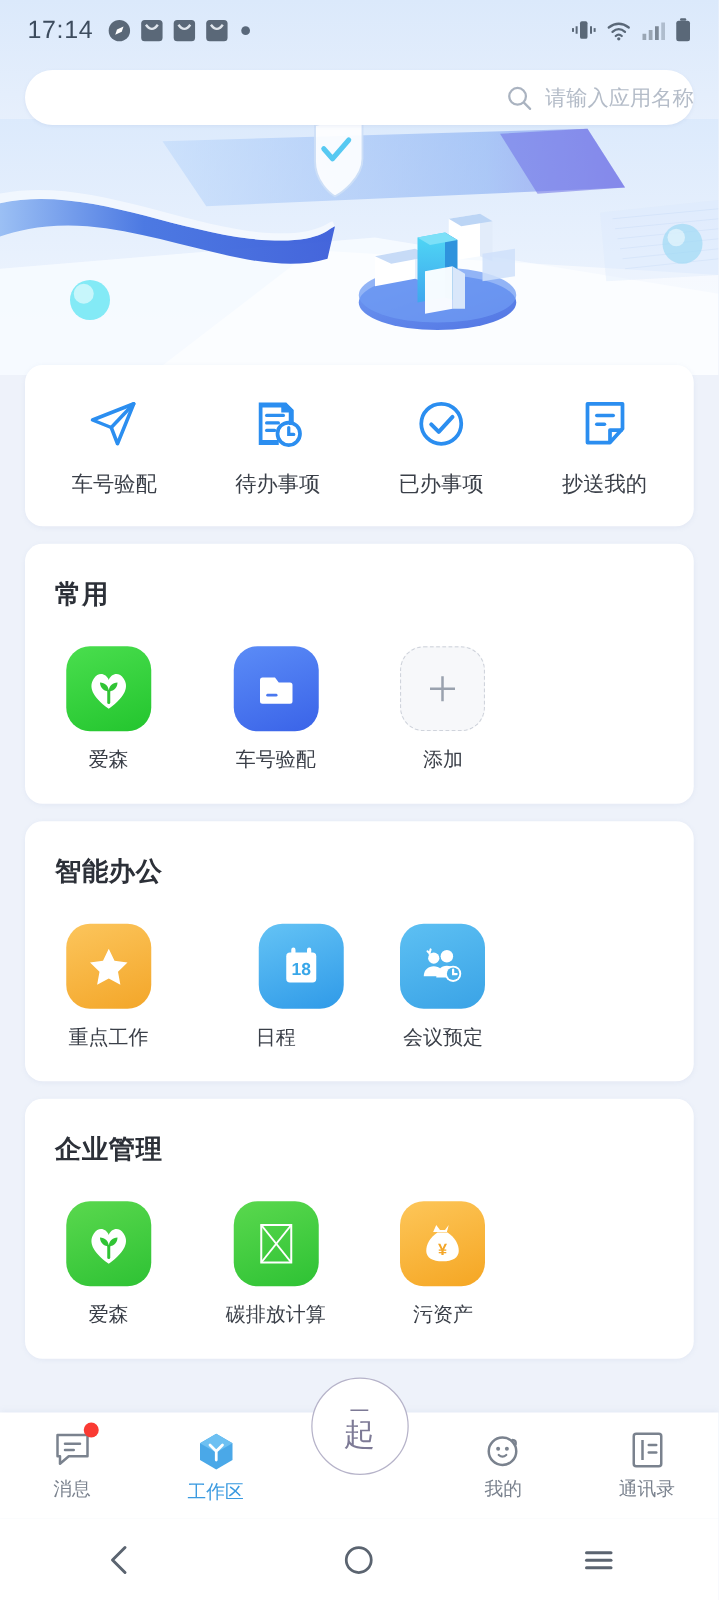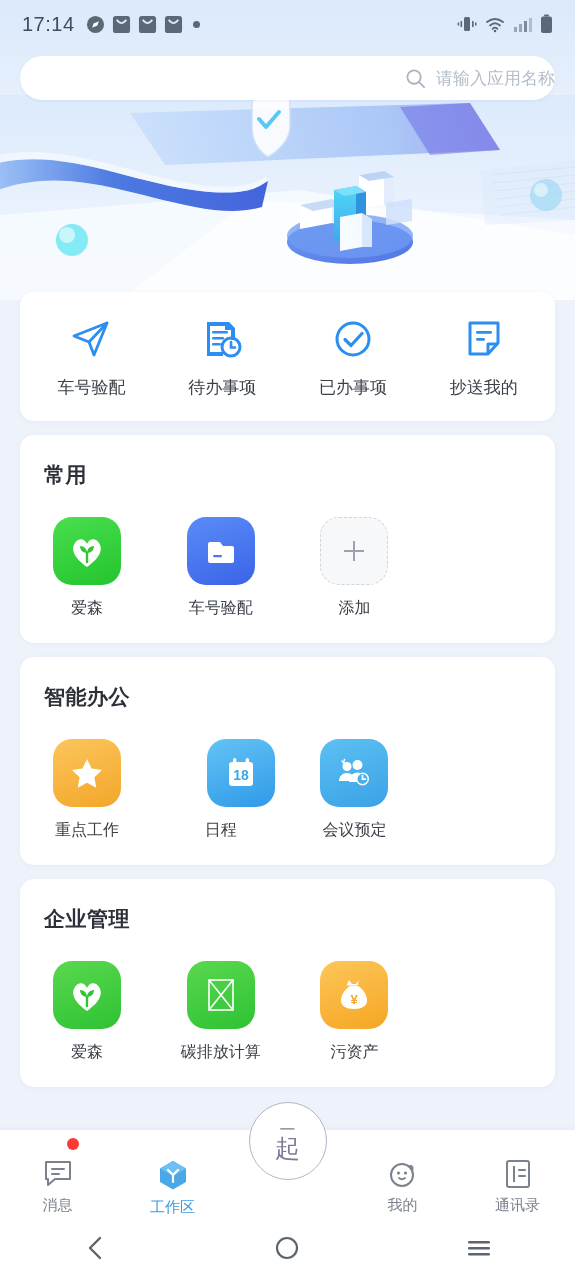--- a/index.html
+++ b/index.html
@@ -74,21 +74,21 @@
   .g-lblue2{background:linear-gradient(160deg,#5dc0f3 0%,#3aa3e6 100%);}
   .g-orange{background:linear-gradient(160deg,#fcc košt 0%,#f5a623 100%);background:linear-gradient(160deg,#fdc659 0%,#f5a623 100%);}
   .g-orange2{background:linear-gradient(160deg,#fcc55c 0%,#f3a629 100%);}
 
   
   .bottomnav{
     position:absolute; left:0; bottom:65px; width:575px; height:85px;
     background:#fff; display:flex; align-items:flex-start; z-index:20;
     box-shadow:0 -1px 5px rgba(140,160,200,.10);
   }
-  .nav-item{flex:1;display:flex;flex-direction:column;align-items:center;gap:7px;padding-top:29px;position:relative;}
+  .nav-item{flex:1;display:flex;flex-direction:column;align-items:center;gap:7px;padding-top:15px;position:relative;}
   .nav-label{font-size:15px;color:#7a828e;}
   .nav-item.active .nav-label{color:#3a9ae0;}
   .nav-badge{
     position:absolute; width:12px;height:12px;border-radius:50%;
     background:#fa3a33; top:8px; left:50%; margin-left:9px;
   }
   .nav-center{flex:1;}
   .fab{
     position:absolute; left:50%; transform:translateX(-50%); bottom:100px;
     width:78px;height:78px;border-radius:50%;

